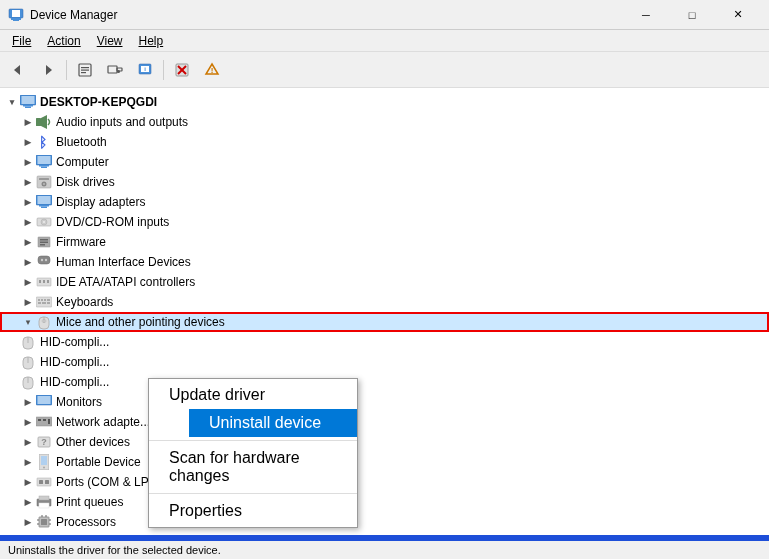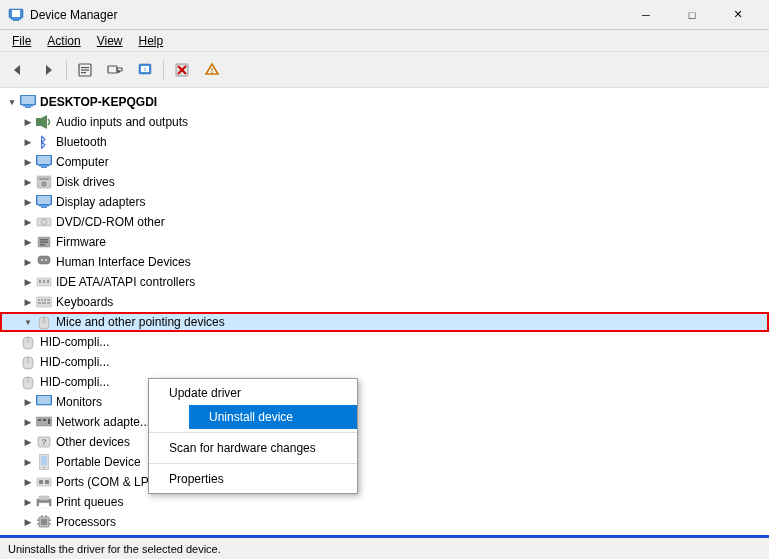--- a/index.html
+++ b/index.html
@@ -163,39 +163,39 @@
       background: #fff;
       border: 1px solid #999;
       box-shadow: 2px 2px 6px rgba(0,0,0,0.3);
       width: 210px;
       z-index: 100;
       padding: 2px 0;
     }
     .ctx-item {
       padding: 5px 20px;
       cursor: pointer;
-      font-size: 12px;
+      font-size: 16px;
       color: #000;
     }
     .ctx-item.active {
       background: #0078d7;
       color: #ffffff;
       margin-left: 40px;
     }
     .ctx-separator {
       height: 1px;
       background: #ddd;
       margin: 3px 0;
     }
 
     
     .status-bar {
       height: 24px;
       background: #f0f0f0;
-      border-top: 3px solid #1d4ed8;
+      border-top: 6px solid #1d4ed8;
       display: flex;
       align-items: center;
       padding: 0 8px;
       font-size: 11px;
       color: #000;
     }
 
     .mice-selected {
       outline: 2px solid #e00;
       outline-offset: -2px;
@@ -353,21 +353,21 @@
         </div>
         <div class="tree-item indent-1">
           <div class="tree-toggle">▶</div>
           <div class="tree-icon">
             <svg width="16" height="14" viewBox="0 0 16 14">
               <rect x="1" y="3" width="14" height="8" rx="1" fill="#ddd" stroke="#999" stroke-width="0.5"></rect>
               <circle cx="8" cy="7" r="3" fill="#ccc" stroke="#aaa" stroke-width="0.5"></circle>
               <circle cx="8" cy="7" r="1" fill="#eee"></circle>
             </svg>
           </div>
-          <div class="tree-label">DVD/CD-ROM other</div>
+          <div class="tree-label">DVD/CD-ROM inputs</div>
         </div>
         <div class="tree-item indent-1">
           <div class="tree-toggle">▶</div>
           <div class="tree-icon">
             <svg width="16" height="14" viewBox="0 0 16 14">
               <rect x="2" y="2" width="12" height="10" rx="0.5" fill="#aaa" stroke="#888" stroke-width="0.5"></rect>
               <rect x="4" y="4" width="8" height="1.5" fill="#666"></rect>
               <rect x="4" y="6.5" width="8" height="1.5" fill="#666"></rect>
               <rect x="4" y="9" width="5" height="1.5" fill="#666"></rect>
             </svg>

